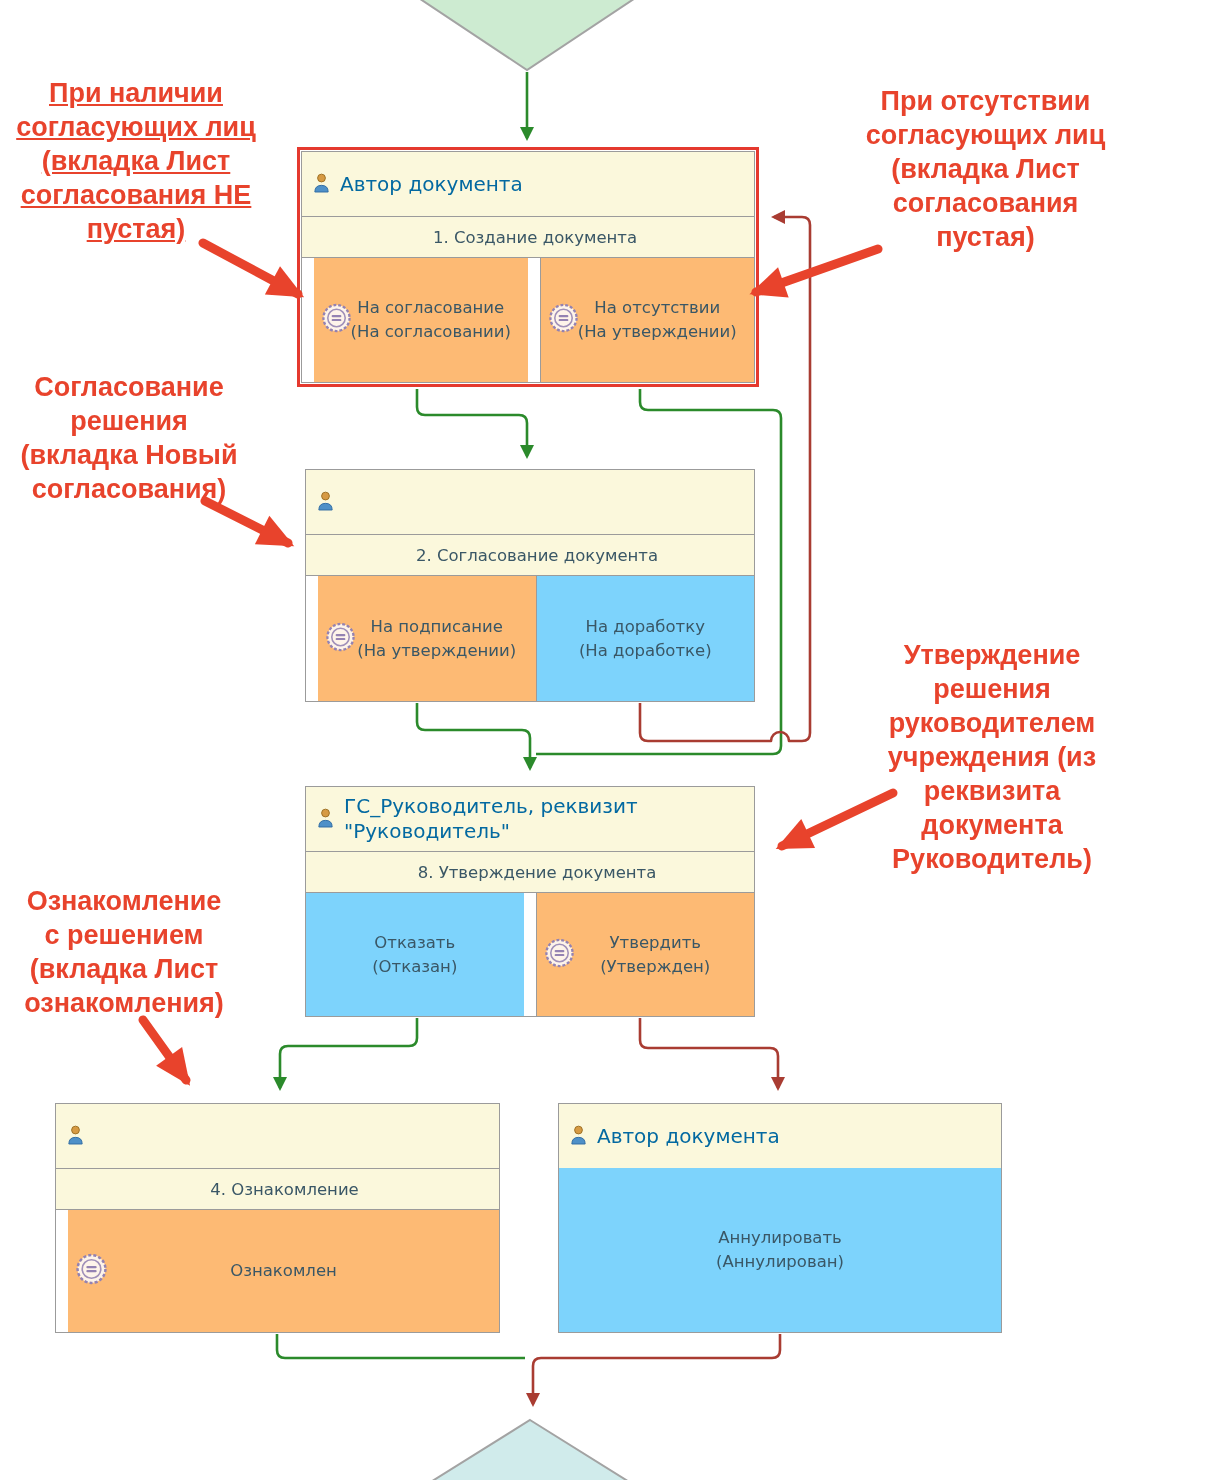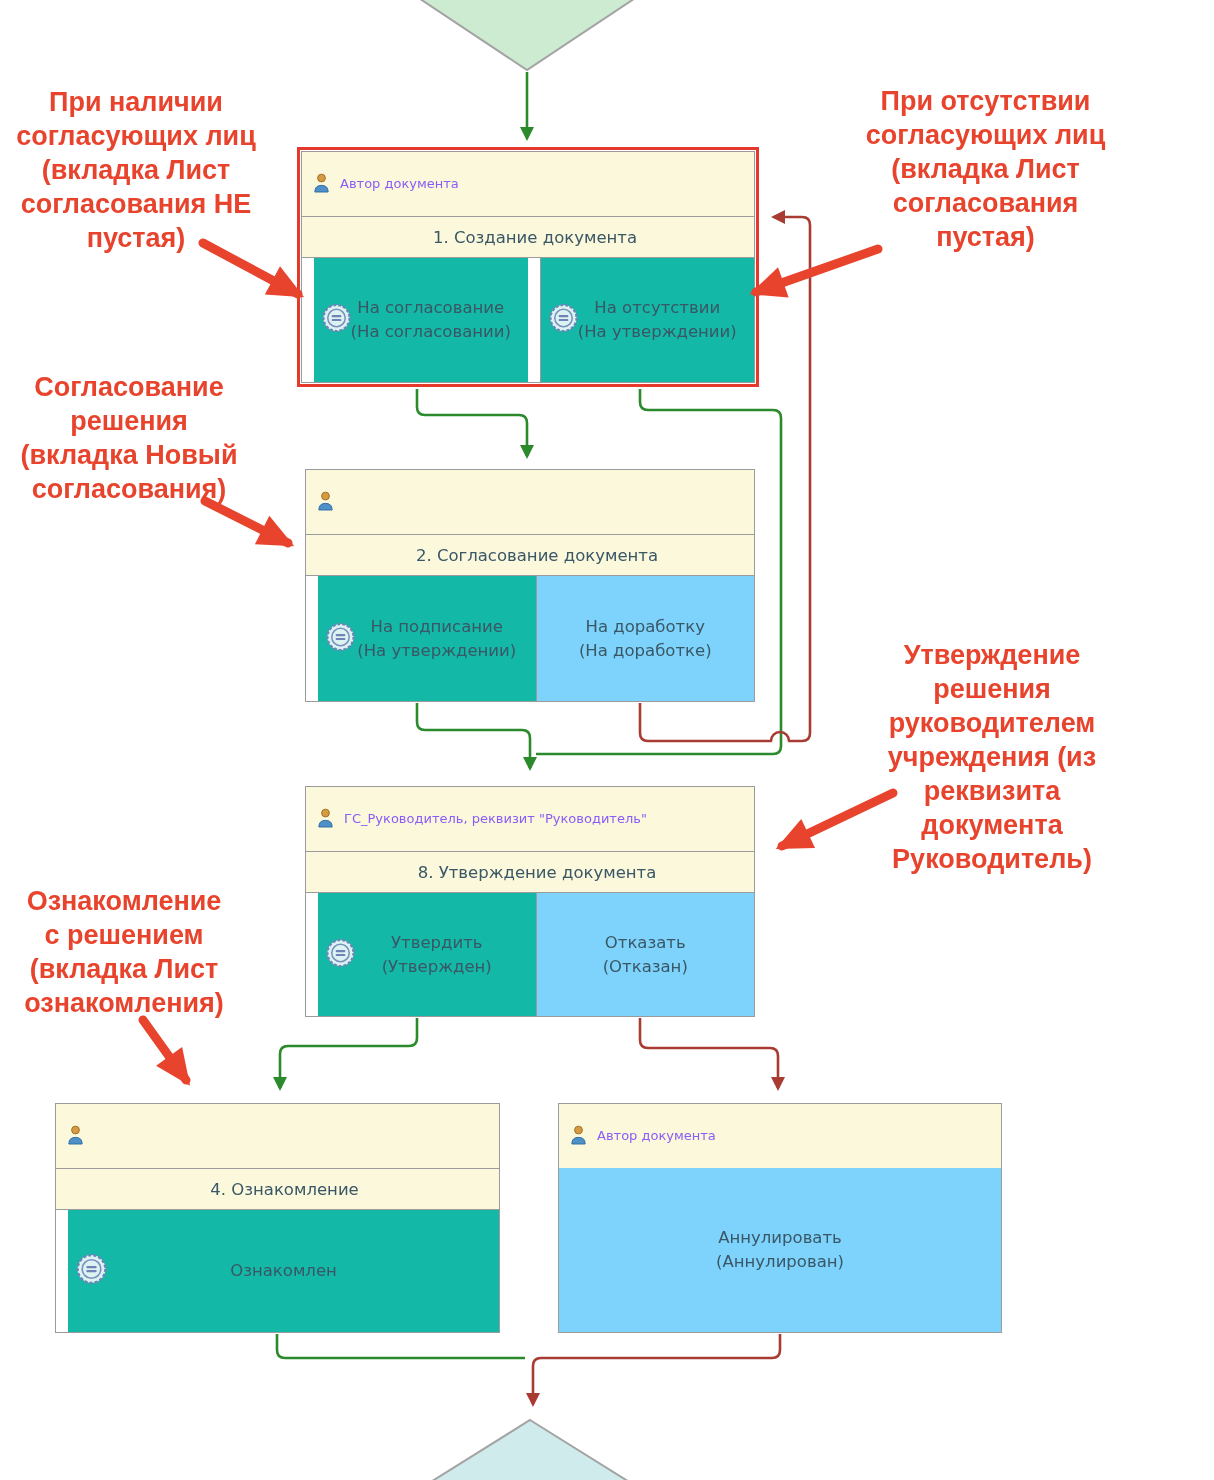--- a/index.html
+++ b/index.html
@@ -6,27 +6,27 @@
   .canvas{position:relative;width:1214px;height:1480px;overflow:hidden;background:#fff;
           font-family:"DejaVu Sans","Liberation Sans",sans-serif;}
   svg.layer{position:absolute;left:0;top:0;z-index:3;pointer-events:none;}
 
   
   .task{position:absolute;z-index:2;border:1px solid #9b9b9b;background:#fff;
         display:flex;flex-direction:column;box-sizing:border-box;}
   .task.selected{outline:3px solid #e5392e;outline-offset:1px;}
   .task .hdr{height:64px;background:#fbf8dc;display:flex;align-items:center;
              padding:0 10px;gap:9px;box-sizing:border-box;}
-  .task .hdr .ptext{font-size:13px;color:#8b5cf6;line-height:1.25;overflow-wrap:anywhere;max-width:360px;}
+  .task .hdr .ptext{font-size:20px;color:#0369a1;line-height:1.25;overflow-wrap:anywhere;max-width:360px;}
   .task .ttl{height:42px;background:#fbf8dc;border-top:1px solid #9b9b9b;border-bottom:1px solid #9b9b9b;
              display:flex;align-items:center;justify-content:center;font-size:16.5px;color:#3a5766;box-sizing:border-box;padding-left:14px;}
   .cells{flex:1;display:flex;}
   .cell{flex:1;position:relative;display:flex;align-items:center;justify-content:center;}
   .cell + .cell{border-left:1px solid #9b9b9b;}
-  .cell.green{background:#14b8a6;margin-left:12px;}
+  .cell.green{background:#fdba74;margin-left:12px;}
   .cell.pink{background:#7dd3fc;}
   .cell-label{font-size:16.5px;color:#3a5766;text-align:center;white-space:pre-line;line-height:1.45;padding:0 6px 0 26px;}
   .cell.pink .cell-label{padding-left:6px;}
   .cell.single .cell-label{padding-left:6px;}
   .seal{position:absolute;left:7px;top:50%;transform:translateY(-50%);opacity:.85;}
 
   
   .node-label{position:absolute;z-index:2;width:200px;text-align:center;font-size:16px;color:#48604f;}
   .node-label.end{color:#3a5766;}
 
@@ -114,36 +114,36 @@
       <span class="picon">
         <svg viewBox="0 0 20 22" width="19" height="21">
           <circle cx="10" cy="6.3" r="4.1" fill="#d69a43" stroke="#9c6f23" stroke-width="1"></circle>
           <path d="M3,21 q0,-7 7,-7 q7,0 7,7 z" fill="#4e90c8" stroke="#2f6ca3" stroke-width="1"></path>
         </svg>
       </span>
       <span class="ptext" style="max-width:352px">ГС_Руководитель, реквизит "Руководитель"</span>
     </div>
     <div class="ttl">8. Утверждение документа</div>
     <div class="cells">
-      <div class="cell green">
-        <span class="seal">
-          <svg viewBox="0 0 32 32" width="31" height="31">
-            <circle cx="16" cy="16" r="13.5" fill="#fff" stroke="#8279bd" stroke-width="2.4" stroke-dasharray="3 2"></circle>
-            <circle cx="16" cy="16" r="9" fill="none" stroke="#9089c6" stroke-width="1.6"></circle>
-            <rect x="11" y="13" width="10" height="2.2" rx="1" fill="#8279bd"></rect>
-            <rect x="11" y="17" width="10" height="2.2" rx="1" fill="#8279bd"></rect>
-          </svg>
-        </span>
-        <span class="cell-label">Утвердить
-(Утвержден)</span>
-      </div>
       <div class="cell pink">
         <span class="cell-label">Отказать
 (Отказан)</span>
       </div>
+      <div class="cell green">
+        <span class="seal">
+          <svg viewBox="0 0 32 32" width="31" height="31">
+            <circle cx="16" cy="16" r="13.5" fill="#fff" stroke="#8279bd" stroke-width="2.4" stroke-dasharray="3 2"></circle>
+            <circle cx="16" cy="16" r="9" fill="none" stroke="#9089c6" stroke-width="1.6"></circle>
+            <rect x="11" y="13" width="10" height="2.2" rx="1" fill="#8279bd"></rect>
+            <rect x="11" y="17" width="10" height="2.2" rx="1" fill="#8279bd"></rect>
+          </svg>
+        </span>
+        <span class="cell-label">Утвердить
+(Утвержден)</span>
+      </div>
     </div>
   </div>
 
   <div class="task" style="left:55px;top:1103px;width:445px;height:230px">
     <div class="hdr">
       <span class="picon">
         <svg viewBox="0 0 20 22" width="19" height="21">
           <circle cx="10" cy="6.3" r="4.1" fill="#d69a43" stroke="#9c6f23" stroke-width="1"></circle>
           <path d="M3,21 q0,-7 7,-7 q7,0 7,7 z" fill="#4e90c8" stroke="#2f6ca3" stroke-width="1"></path>
         </svg>
@@ -180,21 +180,21 @@
       <div class="cell pink single">
         <span class="cell-label">Аннулировать
 (Аннулирован)</span>
       </div>
     </div>
   </div>
 
   <div class="node-label" style="left:427px;top:8px;">(Новый)</div>
   <div class="node-label end" style="left:430px;top:1450px;">Конец</div>
 
-  <div class="annot" style="left:0px;top:85px;width:272px;">При наличии
+  <div class="annot" style="left:0px;top:76px;width:272px;text-decoration:underline;">При наличии
 согласующих лиц
 (вкладка Лист
 согласования НЕ
 пустая)</div>
   <div class="annot" style="left:843px;top:84px;width:285px;">При отсутствии
 согласующих лиц
 (вкладка Лист
 согласования
 пустая)</div>
   <div class="annot" style="left:0px;top:370px;width:258px;">Согласование

